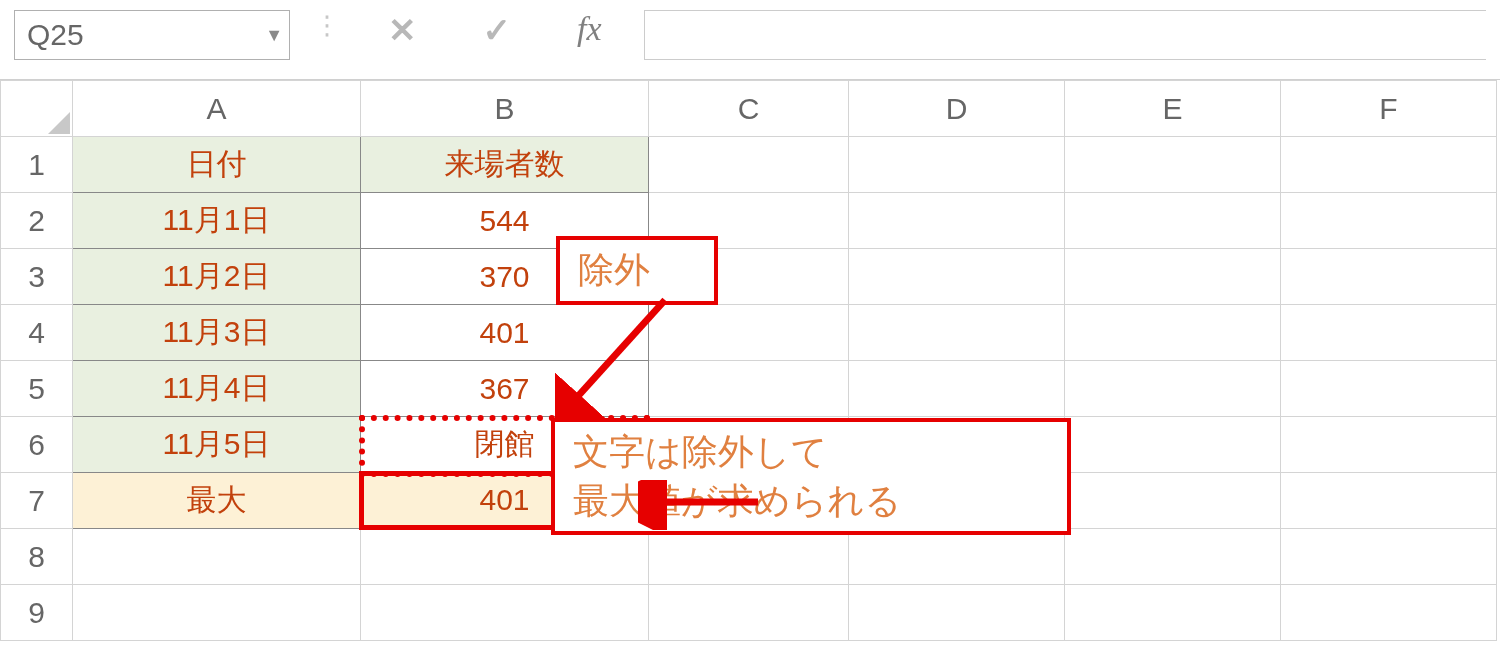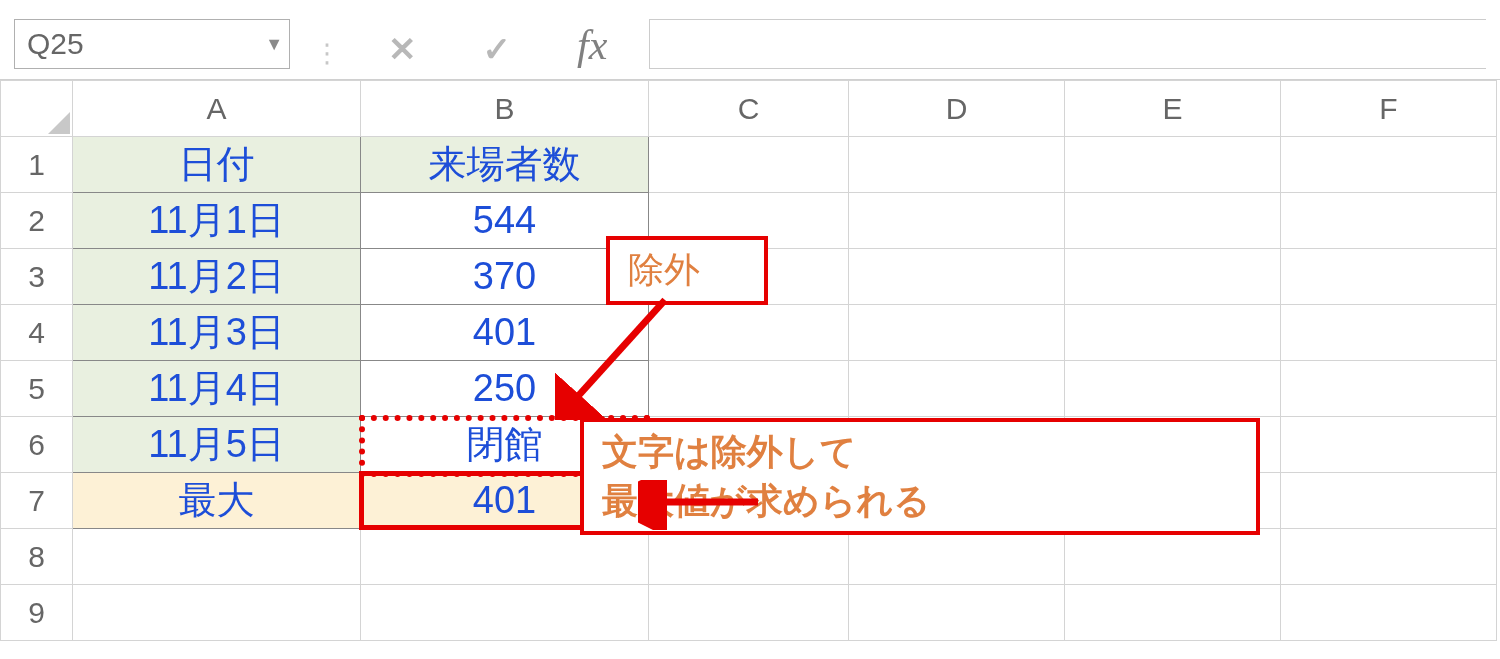--- a/index.html
+++ b/index.html
@@ -10,21 +10,21 @@
     font-size: 26px;
     position: relative;
     width: 1500px;
     height: 659px;
     overflow: hidden;
   }
 
   
   .formula-bar {
     display: flex;
-    align-items: flex-end;
+    align-items: flex-start;
     padding: 10px 14px;
     border-bottom: 1px solid #d0d0d0;
     gap: 18px;
     height: 80px;
   }
   .name-box {
     width: 276px;
     height: 50px;
     border: 1px solid #b0b0b0;
     display: flex;
@@ -51,21 +51,21 @@
     color: #b8b8b8;
     font-size: 34px;
     padding: 0 24px;
     cursor: default;
     font-weight: bold;
   }
   .fb-fx {
     font-style: italic;
     font-family: "Times New Roman", serif;
     color: #808080;
-    font-size: 42px;
+    font-size: 34px;
     padding: 0 24px;
   }
   .formula-input {
     flex: 1;
     height: 50px;
     border: 1px solid #ccc;
     border-right: none;
     background: #fff;
   }
 
@@ -101,21 +101,21 @@
     position: relative;
   }
   .corner svg { position:absolute; right:2px; bottom:2px; }
   .wA { width: 288px; }
   .wB { width: 288px; }
   .wC { width: 200px; }
   .wD { width: 216px; }
   .wE { width: 216px; }
   .wF { width: 216px; }
 
-  .cell { height: 56px; font-size: 38px; color: #1d4ed8; margin-left: 20px; }
+  .cell { height: 56px; font-size: 30px; color: #c2410c; margin-left: 20px; }
   .green { background: #e9f0e0; border: 1px solid #888 !important; }
   .databox { background: #fff; border: 1px solid #888 !important; }
   .cream { background: #fdf1d6; border: 1px solid #888 !important; }
 
   
   .b7wrap {
     position: relative;
     height: 100%;
   }
   .b7border {
@@ -137,22 +137,22 @@
   
   .callout {
     position: absolute;
     border: 4px solid #e60000;
     color: #e08040;
     font-size: 36px;
     background: #fff;
     padding: 6px 18px;
     line-height: 1.35;
   }
-  #callout1 { left: 606px; top: 236px; width: 162px; }
-  #callout2 { left: 580px; top: 418px; width: 680px; font-weight: bold; }
+  #callout1 { left: 556px; top: 236px; width: 162px; }
+  #callout2 { left: 551px; top: 418px; width: 520px; }
 
   
   .arrow { position:absolute; pointer-events:none; }
 </style>
 </head>
 <body>
 
 <div class="formula-bar">
   <div class="name-box">
     <span>Q25</span>
@@ -213,21 +213,21 @@
     <td class="cell green">11月3日</td>
     <td class="cell databox">401</td>
     <td class="cell"></td>
     <td class="cell"></td>
     <td class="cell"></td>
     <td class="cell"></td>
   </tr>
   <tr>
     <th class="row-hdr">5</th>
     <td class="cell green">11月4日</td>
-    <td class="cell databox">250</td>
+    <td class="cell databox">367</td>
     <td class="cell"></td>
     <td class="cell"></td>
     <td class="cell"></td>
     <td class="cell"></td>
   </tr>
   <tr>
     <th class="row-hdr">6</th>
     <td class="cell green">11月5日</td>
     <td class="cell databox">
       <div class="b6wrap">

